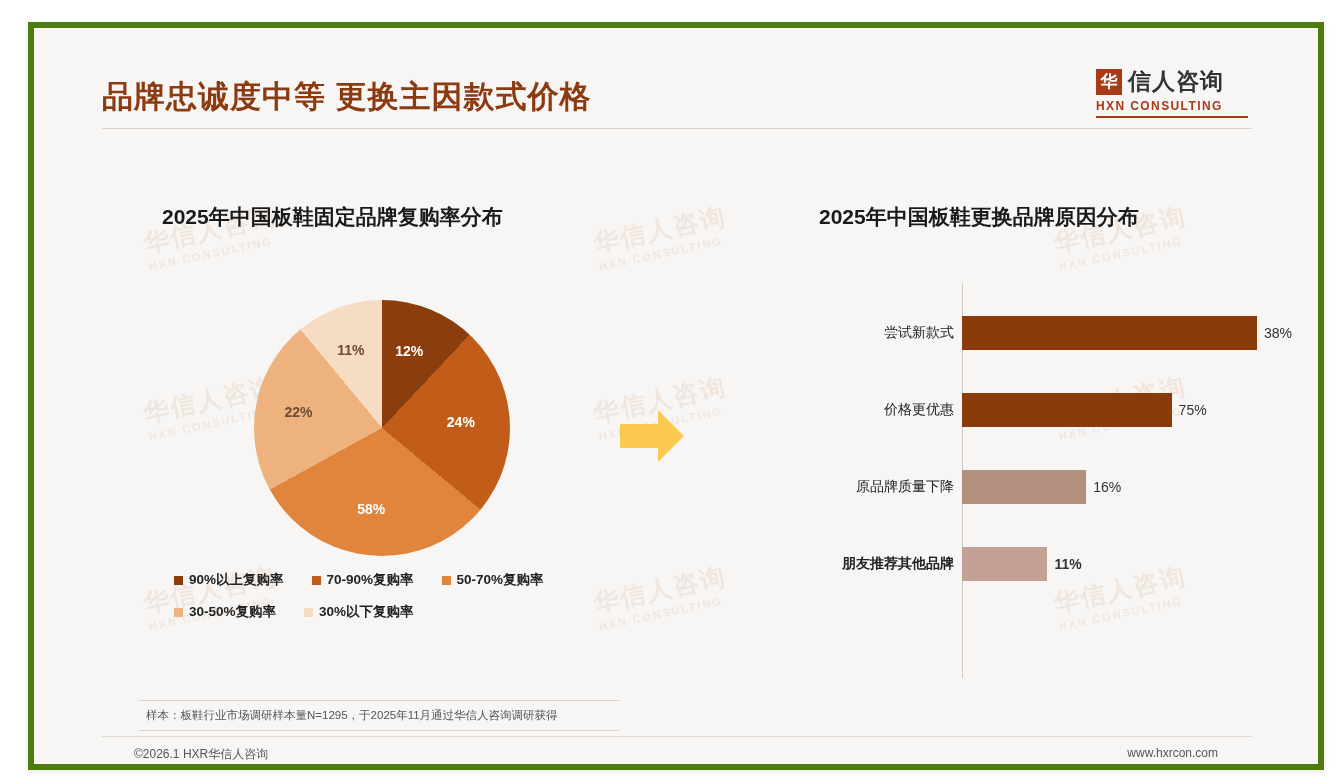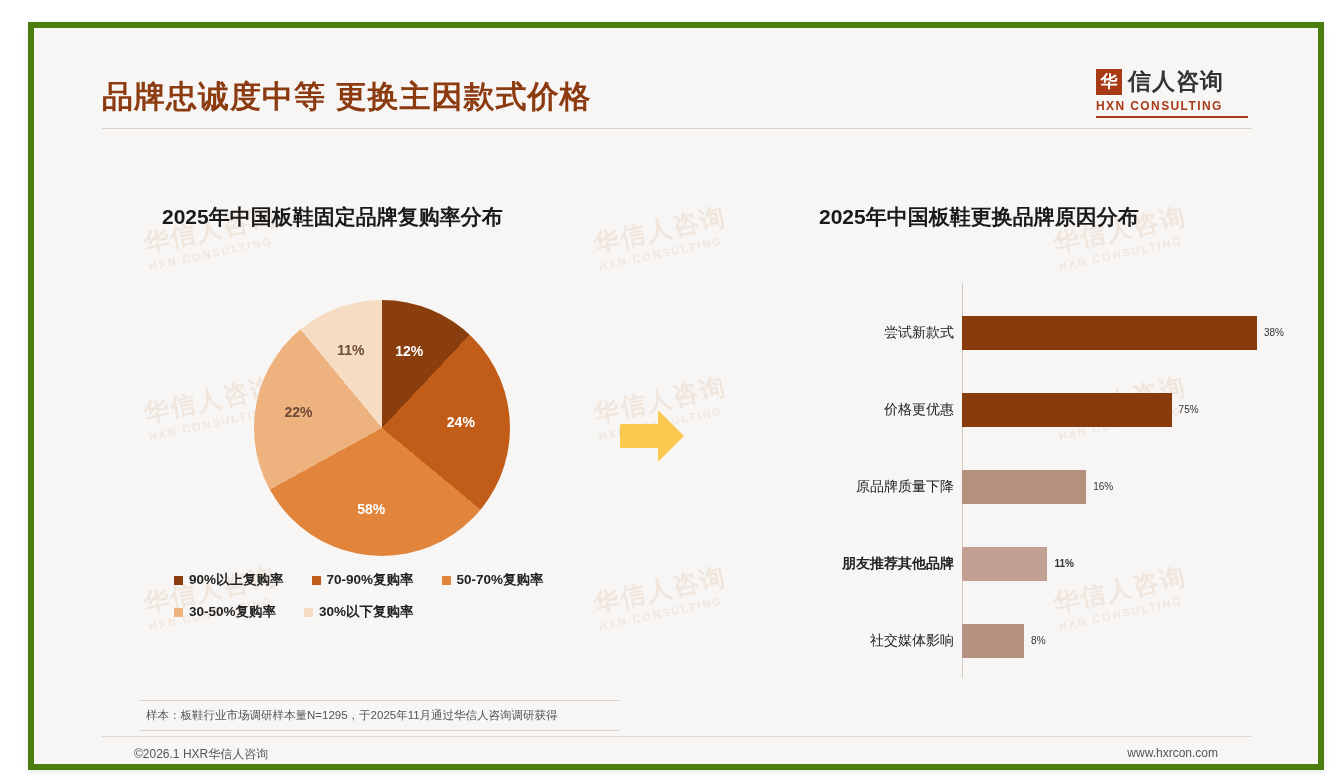--- a/index.html
+++ b/index.html
@@ -62,21 +62,21 @@
   .legend-swatch{width:9px;height:9px;display:inline-block;}
 
   
   .bars{position:absolute; left:785px; top:255px; width:460px; height:395px;}
   .bar-axis{position:absolute; left:143px; top:0; width:1px; height:395px; background:#cfcac3;}
   .bar-row{position:absolute; left:0; height:43px; display:flex; align-items:center;}
   .bar-cat{
     width:135px; text-align:right; font-size:14px; color:#222; padding-right:8px; white-space:nowrap;
   }
   .bar-fill{height:34px;}
-  .bar-val{font-size:10px;color:#333;margin-left:7px;white-space:nowrap;}
+  .bar-val{font-size:14px;color:#333;margin-left:7px;white-space:nowrap;}
 
   
   .arrow{position:absolute; left:586px; top:378px; width:66px; height:60px;}
 
   
   .src-rule{position:absolute; left:105px; top:672px; width:480px; height:1px;background:#d9d4cd;}
   .src-rule2{position:absolute; left:105px; top:702px; width:480px; height:1px;background:#d9d4cd;}
   .src-text{
     position:absolute; left:112px; top:680px; font-size:11.5px; color:#555; white-space:nowrap;
   }
@@ -203,25 +203,20 @@
       <div class="bar-fill" id="bf2" style="background: rgb(180, 144, 127); width: 124.2px;"></div>
       <div class="bar-val">16%</div>
     </div>
 
     <div class="bar-row" style="top:259px;font-weight:bold;">
       <div class="bar-cat">朋友推荐其他品牌</div>
       <div class="bar-fill" id="bf3" style="background: rgb(194, 160, 148); width: 85.4px;"></div>
       <div class="bar-val">11%</div>
     </div>
 
-    <div class="bar-row" style="top:336px;">
-      <div class="bar-cat">社交媒体影响</div>
-      <div class="bar-fill" id="bf4" style="background: rgb(183, 146, 131); width: 62.1px;"></div>
-      <div class="bar-val">8%</div>
-    </div>
   </div>
 
   <div class="src-rule"></div>
   <div class="src-text">样本：板鞋行业市场调研样本量N=1295，于2025年11月通过华信人咨询调研获得</div>
   <div class="src-rule2"></div>
 
   <div class="foot-rule"></div>
   <div class="foot-left">©2026.1 HXR华信人咨询</div>
   <div class="foot-right">www.hxrcon.com</div>
 

